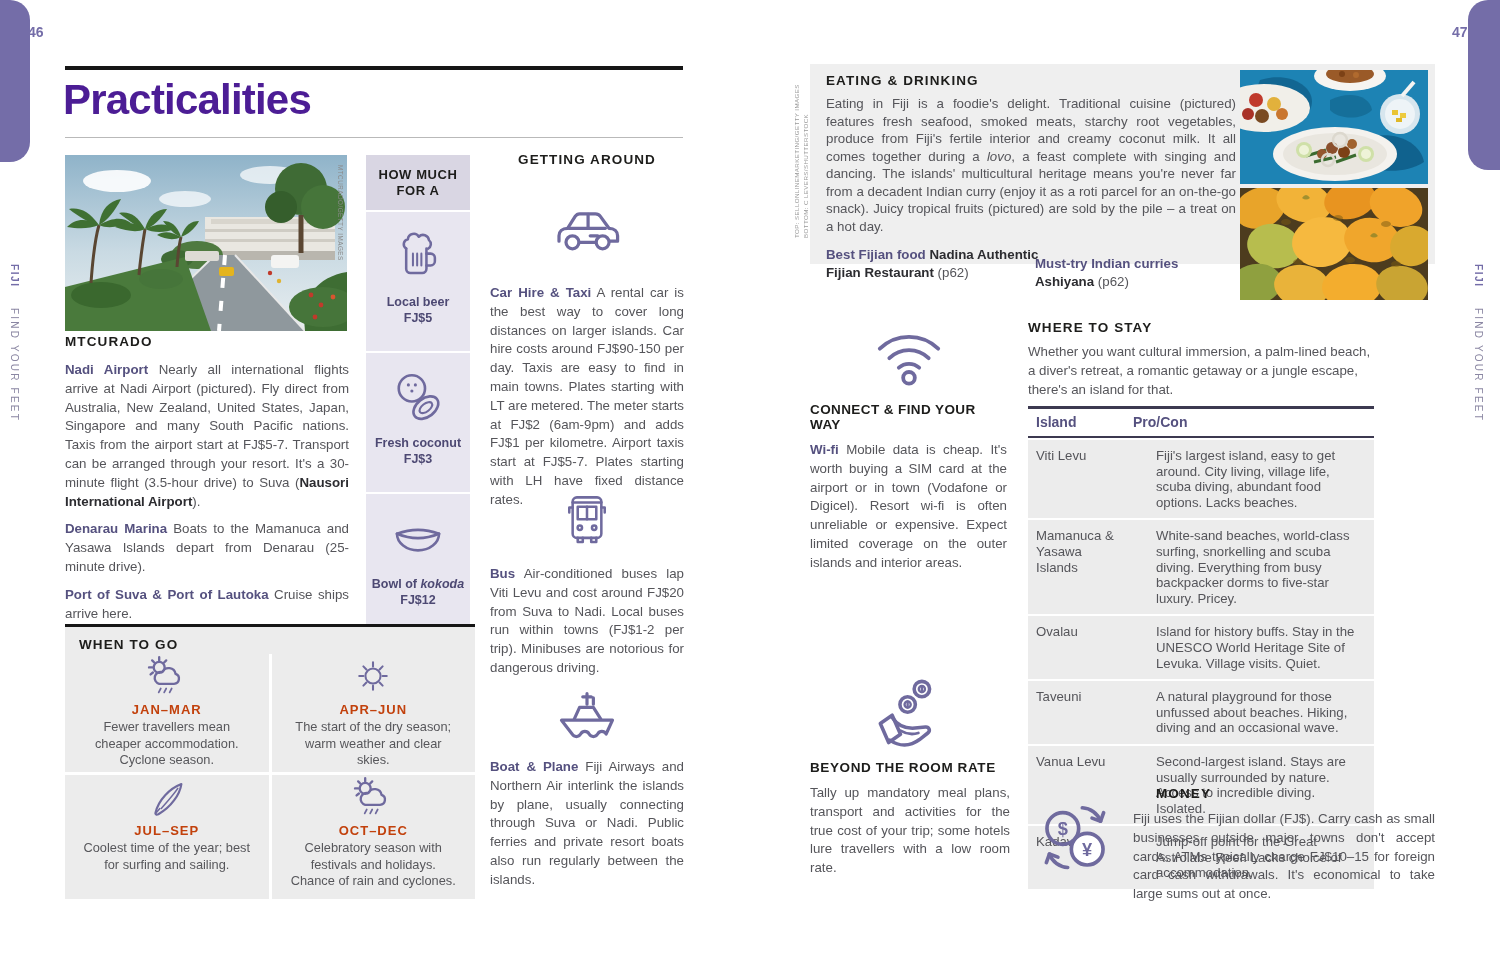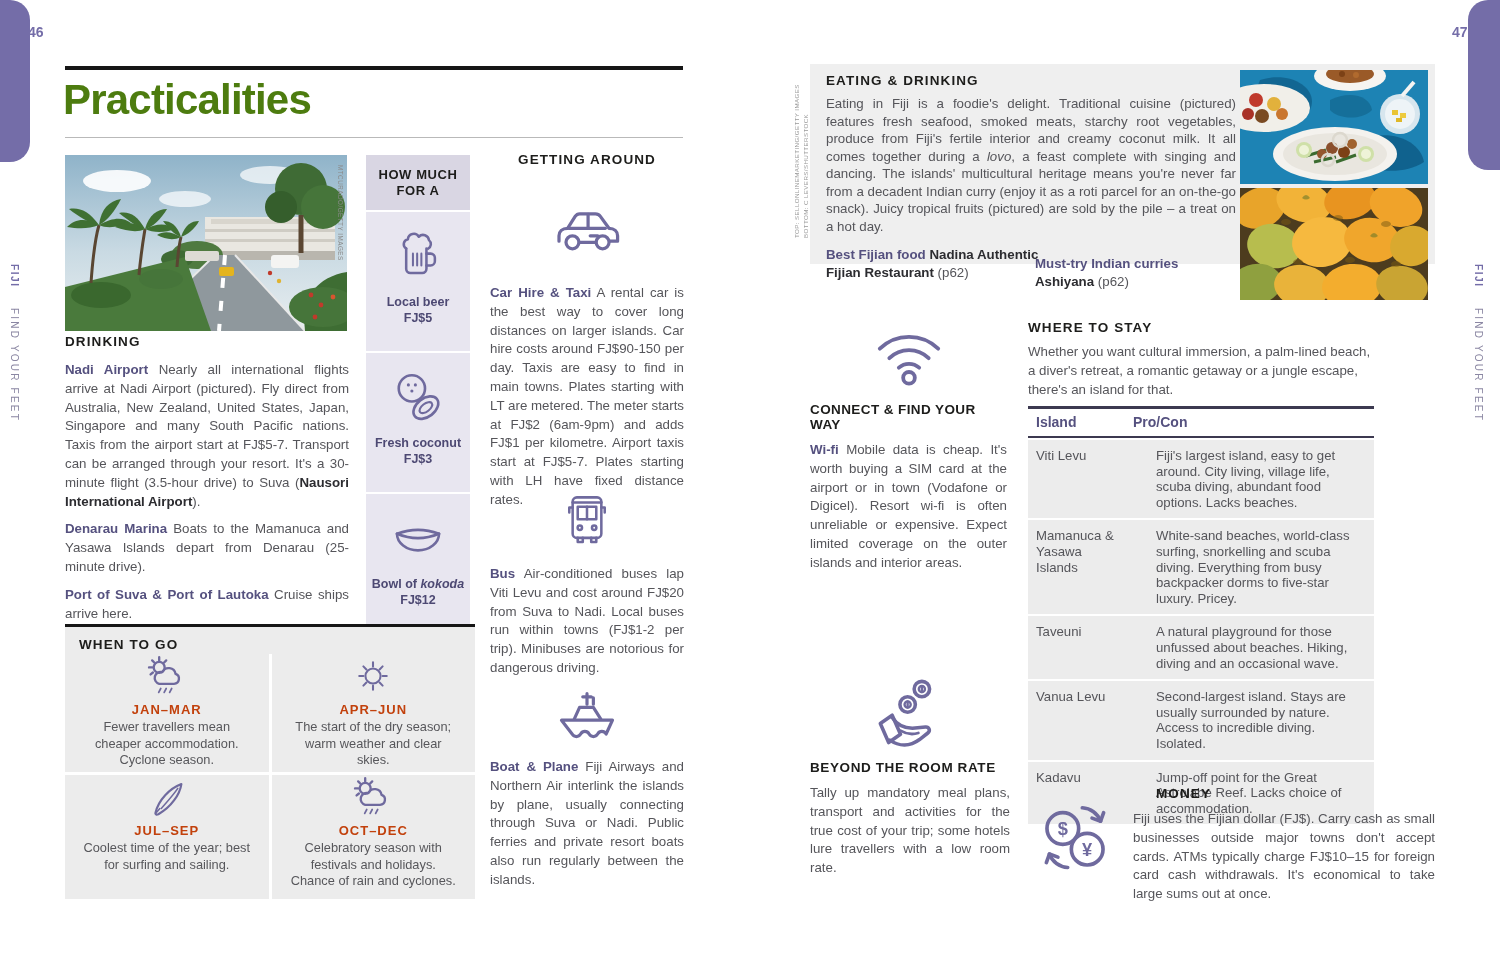--- a/index.html
+++ b/index.html
@@ -24,21 +24,21 @@
   .tab-left  { left:0; top:84; width:30px; height:162px; border-radius:0 20px 20px 0; }
   .tab-right { left:1468px; top:84; width:32px; height:170px; border-radius:20px 0 0 20px; }
   .vlabel { writing-mode:vertical-rl; font-size:10px; letter-spacing:2.2px; color:#8b87a3; }
   .vlabel .brand { font-weight:700; color:#746DA8; letter-spacing:1.6px; }
   .vlabel .section { padding-top:15px; }
   .vlabel-left  { left:9px;  top:264px; }
   .vlabel-right { left:1473px; top:264px; }
 
   
   .rule-thick { left:65px; top:66px; width:618px; height:4px; background:#161616; }
-  .page-title { left:63px; top:76px; font-size:42px; font-weight:800; letter-spacing:-0.8px; color:#4d7c0f; }
+  .page-title { left:63px; top:76px; font-size:42px; font-weight:800; letter-spacing:-0.8px; color:#4c1d95; }
   .rule-thin { left:65px; top:137px; width:618px; height:1px; background:#b9b9b9; }
 
   
   .photo-airport { left:65px; top:155px; width:282px; height:176px; overflow:hidden; }
   .photo-credit-v {
     writing-mode:vertical-rl; font-size:6.3px; letter-spacing:0.5px; color:#8a8a8a;
   }
   .credit-airport { right:3px; top:10px; }
 
   
@@ -207,21 +207,21 @@
       <path d="M116,82 C120,70 126,66 134,66 C130,74 122,80 116,82 z"></path>
     </g>
     <rect x="154" y="112" width="15" height="9" rx="2" fill="#e4b41e"></rect>
     <rect x="206" y="100" width="28" height="13" rx="3" fill="#f4f4f2"></rect>
     <rect x="120" y="96" width="34" height="10" rx="2" fill="#dddbd5"></rect>
   </svg>
   <div class="abs photo-credit-v credit-airport">MTCURADO/GETTY IMAGES</div>
 </div>
 
 <div class="abs arriving">
-  <div class="sec-heading">DRINKING</div>
+  <div class="sec-heading">MTCURADO</div>
   <p class="body-text para"><span class="lead">Nadi Airport</span> <span>Nearly all international flights arrive at Nadi Airport (pictured). Fly direct from Australia, New Zealand, United States, Japan, Singapore and many South Pacific nations. Taxis from the airport start at FJ$5-7. Transport can be arranged through your resort. It's a 30-minute flight (3.5-hour drive) to Suva (</span><span class="ink-strong">Nausori International Airport</span><span>).</span></p>
   <p class="body-text para"><span class="lead">Denarau Marina</span> <span>Boats to the Mamanuca and Yasawa Islands depart from Denarau (25-minute drive).</span></p>
   <p class="body-text para"><span class="lead">Port of Suva &amp; Port of Lautoka</span> <span>Cruise ships arrive here.</span></p>
 </div>
 
 <div class="abs howmuch">
   <div class="howmuch-header">
     <div>HOW MUCH</div>
     <div>FOR A</div>
   </div>
@@ -471,20 +471,24 @@
     </div>
     <div class="stay-row">
       <div class="stay-island">Viti Levu</div>
       <div class="stay-procon">Fiji's largest island, easy to get around. City living, village life, scuba diving, abundant food options. Lacks beaches.</div>
     </div>
     <div class="stay-row">
       <div class="stay-island">Mamanuca &amp; Yasawa Islands</div>
       <div class="stay-procon">White-sand beaches, world-class surfing, snorkelling and scuba diving. Everything from busy backpacker dorms to five-star luxury. Pricey.</div>
     </div>
     <div class="stay-row">
+      <div class="stay-island">Ovalau</div>
+      <div class="stay-procon">Island for history buffs. Stay in the UNESCO World Heritage Site of Levuka. Village visits. Quiet.</div>
+    </div>
+    <div class="stay-row">
       <div class="stay-island">Taveuni</div>
       <div class="stay-procon">A natural playground for those unfussed about beaches. Hiking, diving and an occasional wave.</div>
     </div>
     <div class="stay-row">
       <div class="stay-island">Vanua Levu</div>
       <div class="stay-procon">Second-largest island. Stays are usually surrounded by nature. Access to incredible diving. Isolated.</div>
     </div>
     <div class="stay-row">
       <div class="stay-island">Kadavu</div>
       <div class="stay-procon">Jump-off point for the Great Astrolabe Reef. Lacks choice of accommodation.</div>

